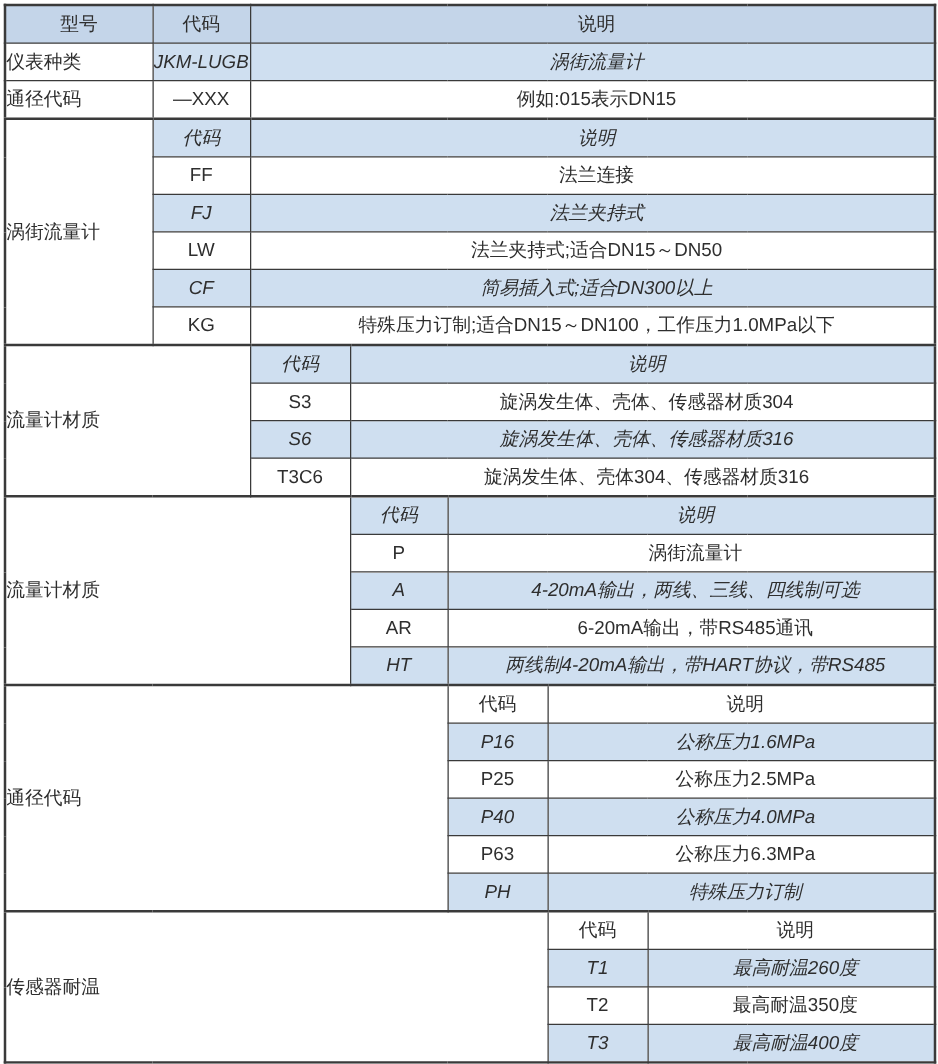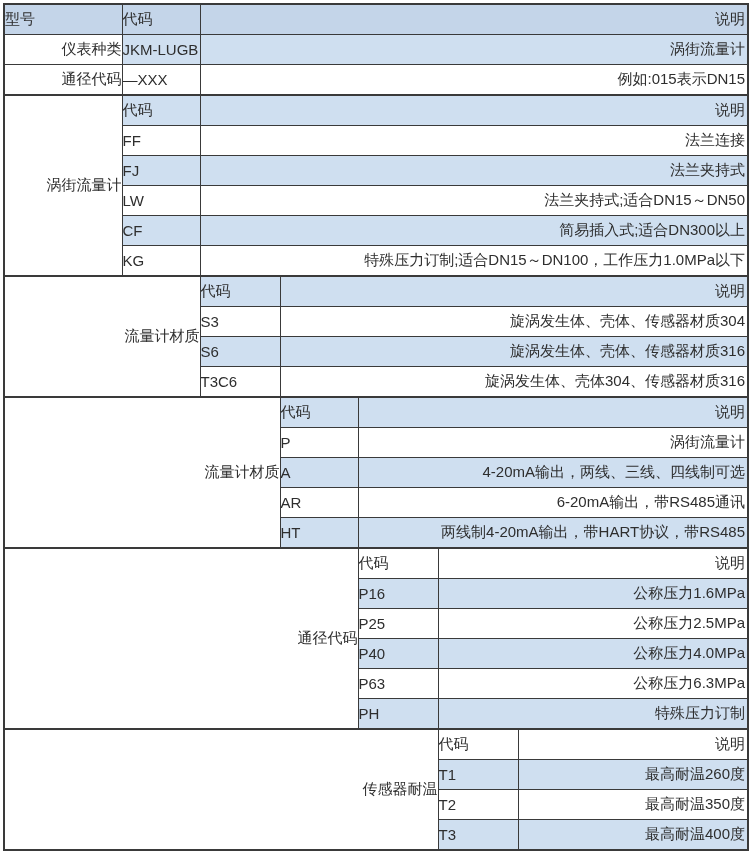--- a/index.html
+++ b/index.html
@@ -26,26 +26,26 @@
   }
   td{
     border:1px solid var(--border-color);
     height:29px;
     font-size:15px;
     padding:0;
     vertical-align:middle;
     overflow:hidden;
     white-space:nowrap;
   }
-  td.c{text-align:left;}
-  td.d{text-align:right;padding:0 2px 0 9px;}
-  td.b{background:var(--row-blue);}
+  td.c{text-align:center;}
+  td.d{text-align:center;padding:0 2px 0 9px;}
+  td.b{background:var(--row-blue);font-style:italic;}
   tr.head td{background:var(--header-blue);}
   tr.sec td{border-top-width:2px;}
-  td.lbl{background:#ffffff;text-align:right;}
+  td.lbl{background:#ffffff;text-align:left;}
 </style>
 </head>
 <body>
 
 <table class="spec">
   <colgroup>
     <col style="width:118px">
       <col style="width:78px">
       <col style="width:80px">
       <col style="width:78px">

